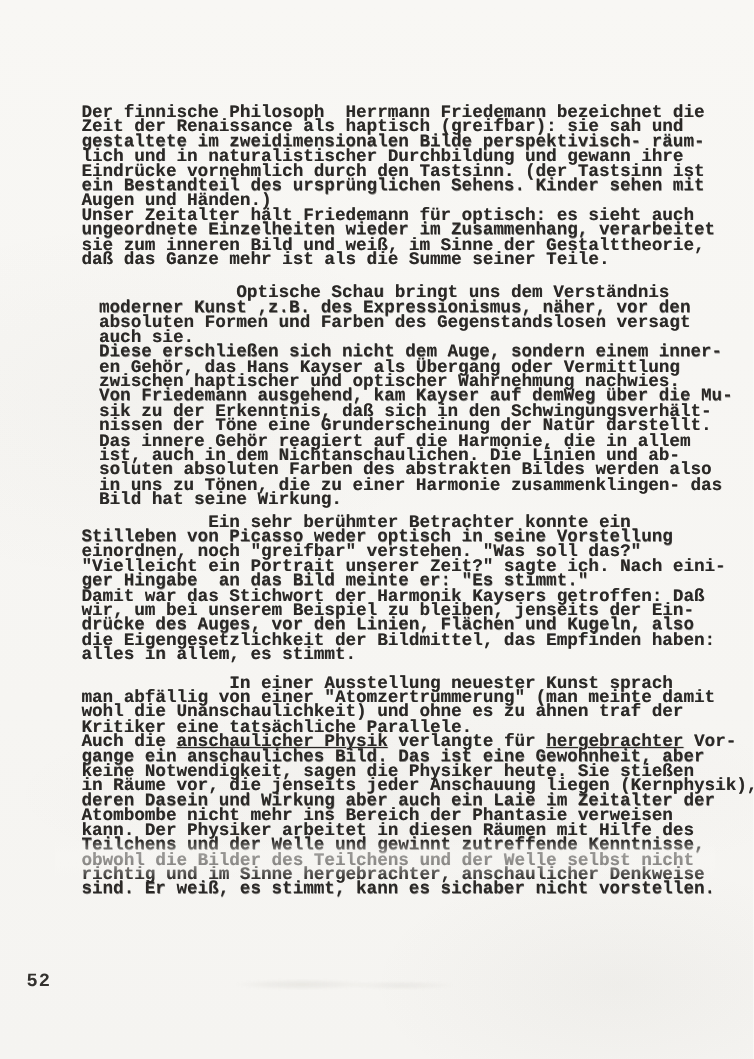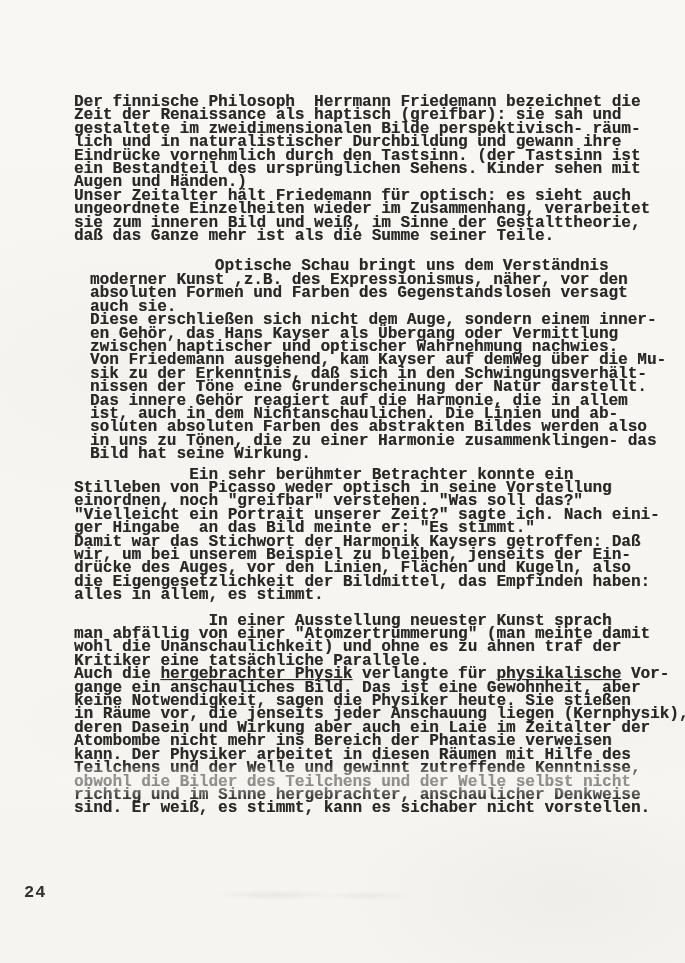--- a/index.html
+++ b/index.html
@@ -118,30 +118,30 @@
 ger Hingabe  an das Bild meinte er: "Es stimmt."
 Damit war das Stichwort der Harmonik Kaysers getroffen: Daß
 wir, um bei unserem Beispiel zu bleiben, jenseits der Ein-
 drücke des Auges, vor den Linien, Flächen und Kugeln, also
 die Eigengesetzlichkeit der Bildmittel, das Empfinden haben:
 alles in allem, es stimmt.</div>
     <div class="typed-block block-d">              In einer Ausstellung neuester Kunst sprach
 man abfällig von einer "Atomzertrümmerung" (man meinte damit
 wohl die Unanschaulichkeit) und ohne es zu ahnen traf der
 Kritiker eine tatsächliche Parallele.
-Auch die <u>hergebrachter Physik</u> verlangte für <u>physikalische</u> Vor-
+Auch die <u>anschaulicher Physik</u> verlangte für <u>hergebrachter</u> Vor-
 gange ein anschauliches Bild. Das ist eine Gewohnheit, aber
 keine Notwendigkeit, sagen die Physiker heute. Sie stießen
 in Räume vor, die jenseits jeder Anschauung liegen (Kernphysik),
 deren Dasein und Wirkung aber auch ein Laie im Zeitalter der
 Atombombe nicht mehr ins Bereich der Phantasie verweisen
 kann. Der Physiker arbeitet in diesen Räumen mit Hilfe des
 Teilchens und der Welle und gewinnt zutreffende Kenntnisse,
 obwohl die Bilder des Teilchens und der Welle selbst nicht
 richtig und im Sinne hergebrachter, anschaulicher Denkweise
 sind. Er weiß, es stimmt, kann es sichaber nicht vorstellen.</div>
   </div>
 
   <div class="fade-band"></div>
   <div class="bleed-smudge"></div>
 
-  <div class="page-number">24</div>
+  <div class="page-number">52</div>
 </div>
 
 </body></html>

